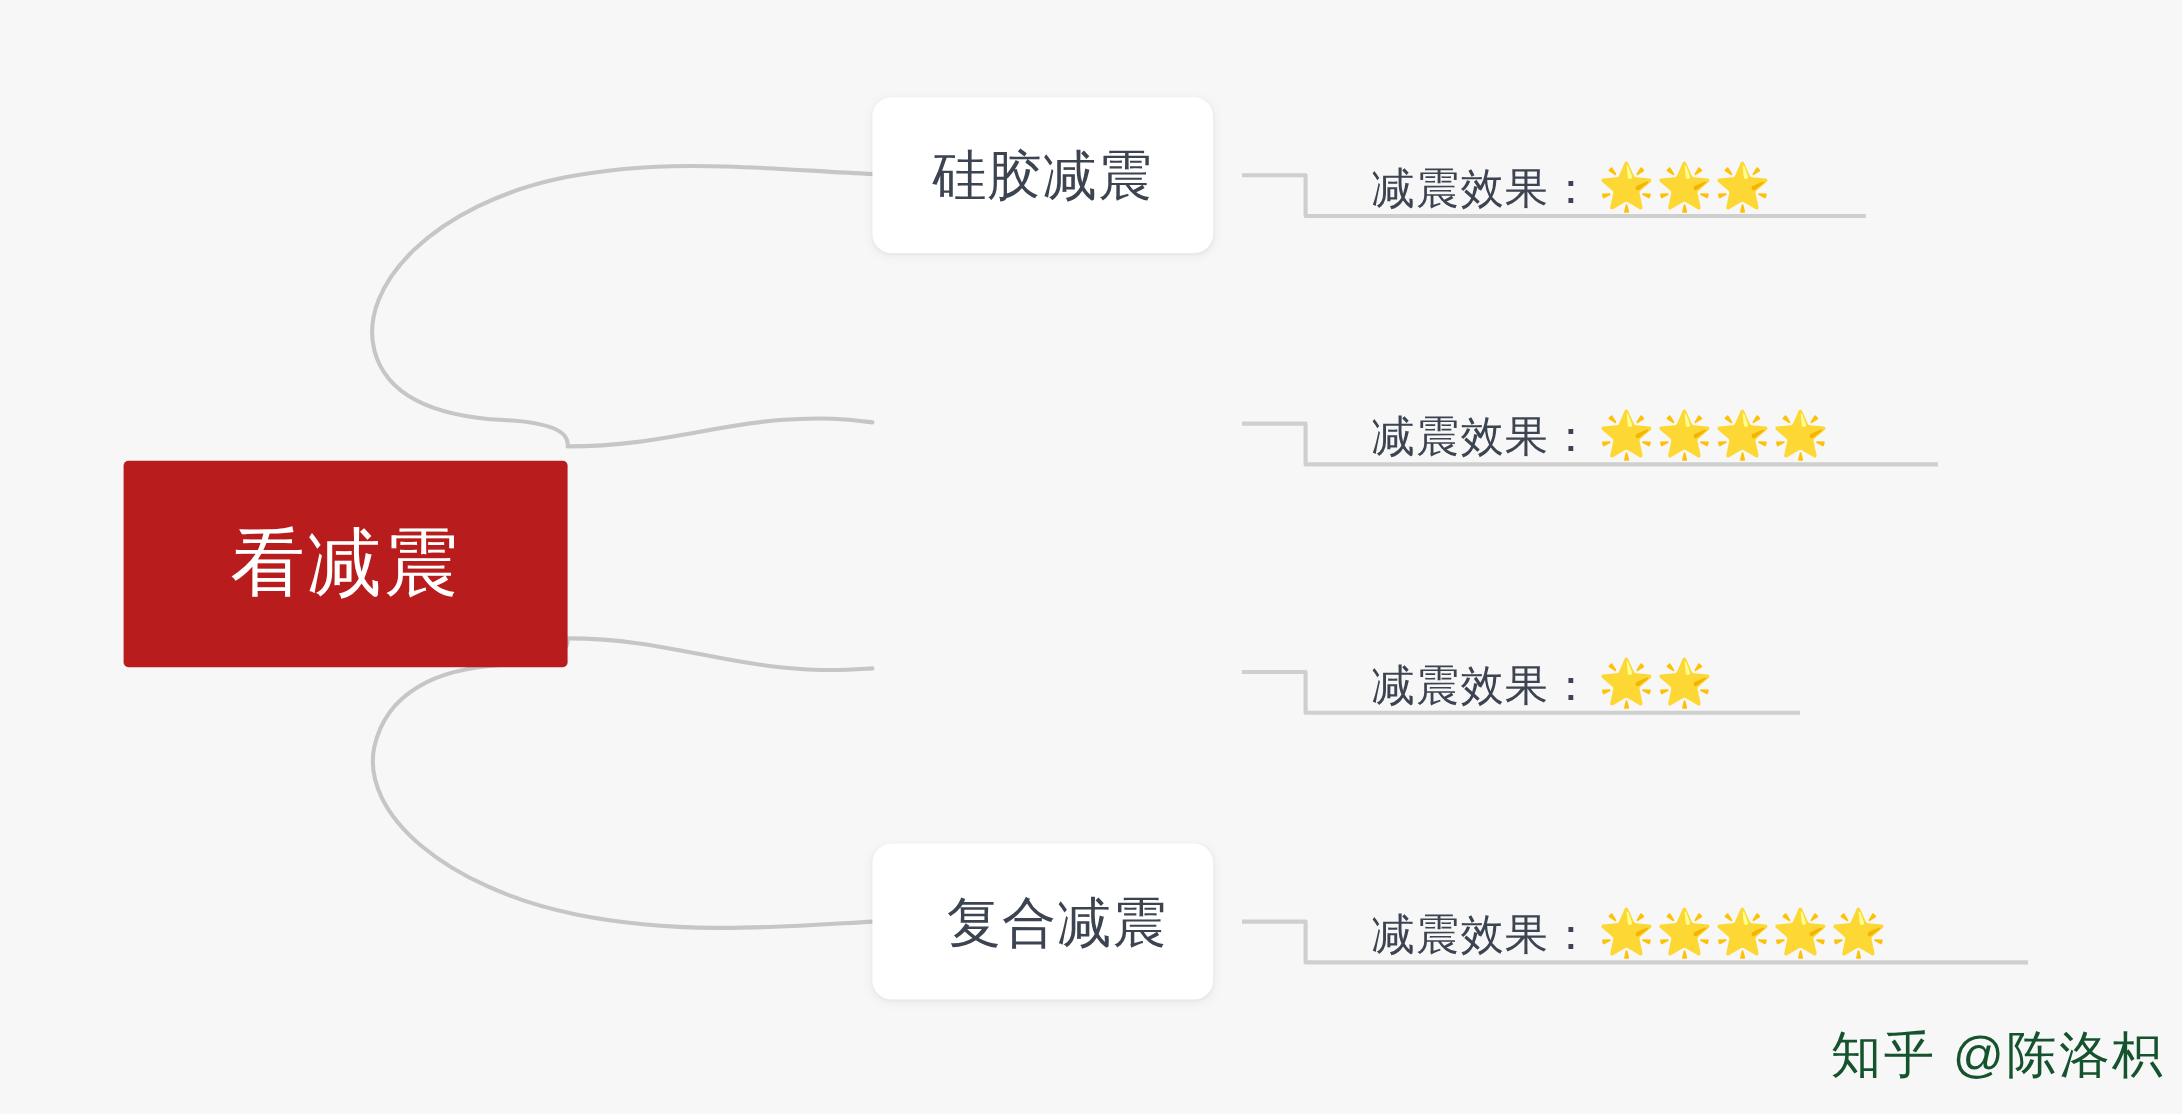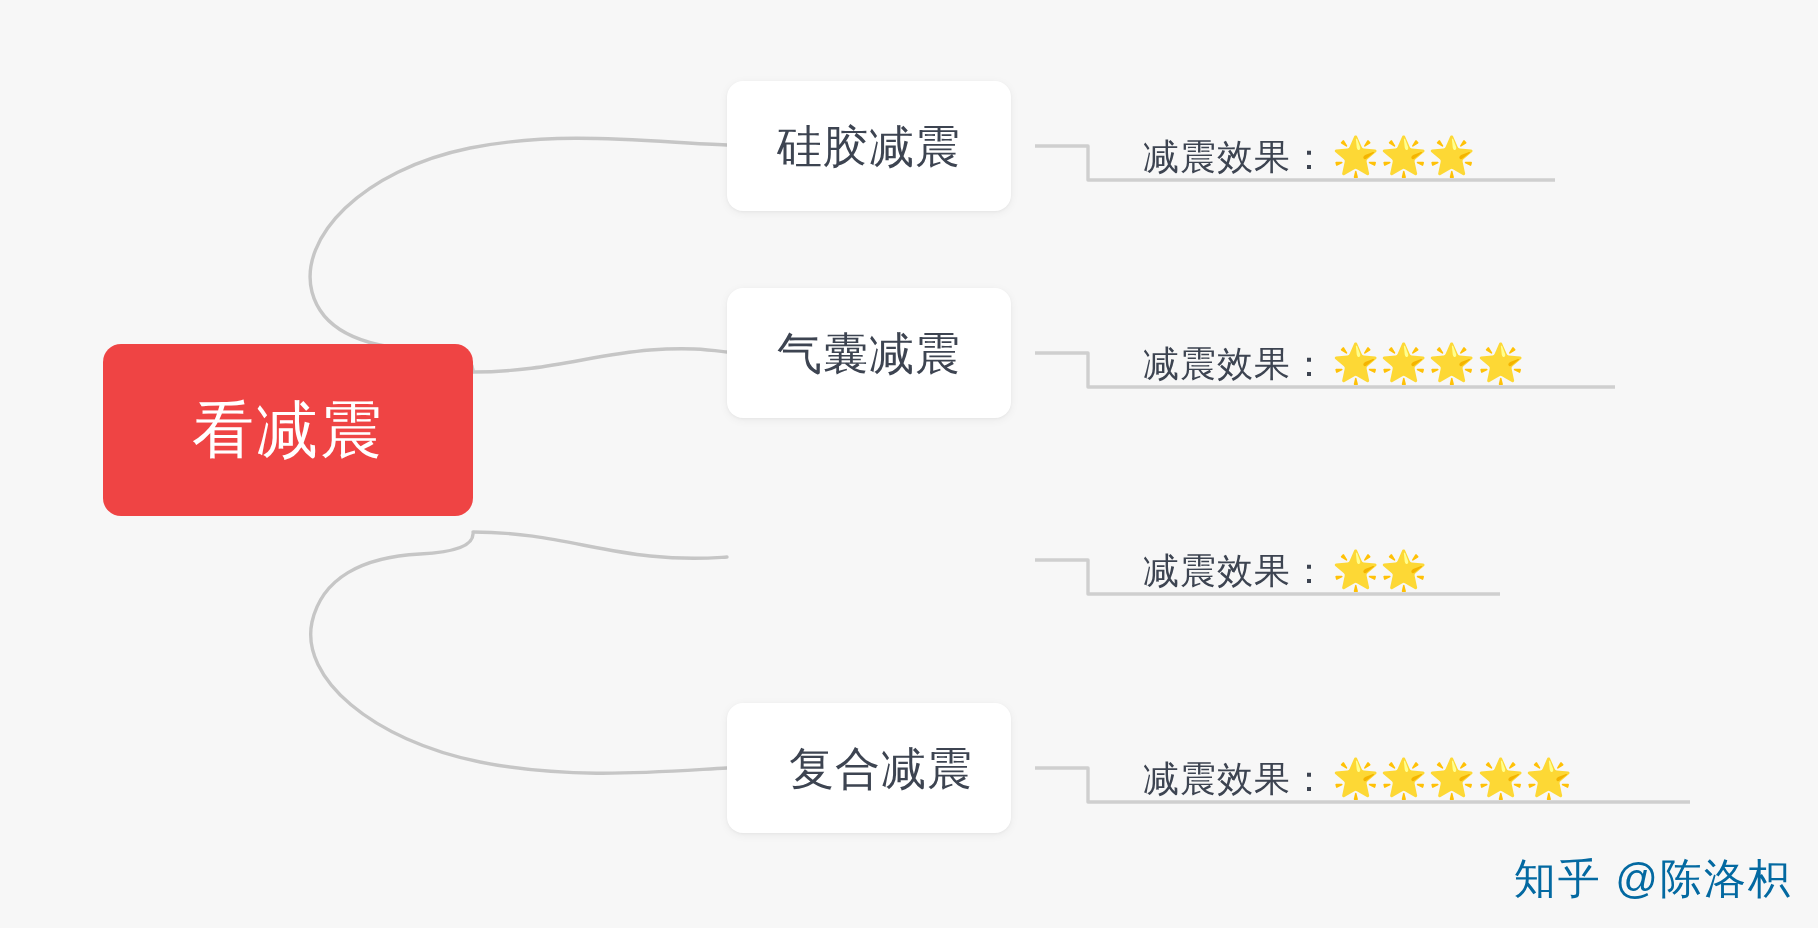--- a/index.html
+++ b/index.html
@@ -29,25 +29,25 @@
     top: 0;
     width: 1818px;
     height: 928px;
     pointer-events: none;
   }
 
   
   #root-node {
     position: absolute;
     left: 103px;
-    top: 344px;
+    top: 384px;
     width: 370px;
     height: 172px;
-    background: #ef4444;
-    border-radius: 18px;
+    background: #b91c1c;
+    border-radius: 4px;
     display: flex;
     align-items: center;
     justify-content: center;
   }
 
   #root-node .root-label {
     color: #ffffff;
     font-size: 62px;
     font-weight: 400;
     letter-spacing: 2px;
@@ -97,23 +97,23 @@
   .leaf .leaf-stars {
     font-size: 38px;
     line-height: 1;
     margin-left: 4px;
     letter-spacing: 1px;
   }
 
   
   #watermark {
     position: absolute;
-    right: 26px;
+    right: 14px;
     bottom: 28px;
-    color: #0369a1;
+    color: #14532d;
     font-size: 42px;
     letter-spacing: 2px;
     white-space: nowrap;
     line-height: 1;
   }
 </style>
 </head>
 <body>
 
 <div id="canvas">
@@ -154,23 +154,20 @@
   </div>
 
   <div class="branch-card" style="left:727px; top:81px;">
     <span class="branch-label">硅胶减震</span>
   </div>
   <div class="leaf" style="left:1143px; top:113px;">
     <span class="leaf-label">减震效果：</span>
     <span class="leaf-stars">🌟🌟🌟</span>
   </div>
 
-  <div class="branch-card" style="left:727px; top:288px;">
-    <span class="branch-label">气囊减震</span>
-  </div>
   <div class="leaf" style="left:1143px; top:320px;">
     <span class="leaf-label">减震效果：</span>
     <span class="leaf-stars">🌟🌟🌟🌟</span>
   </div>
 
   <div class="leaf" style="left:1143px; top:527px;">
     <span class="leaf-label">减震效果：</span>
     <span class="leaf-stars">🌟🌟</span>
   </div>
 

